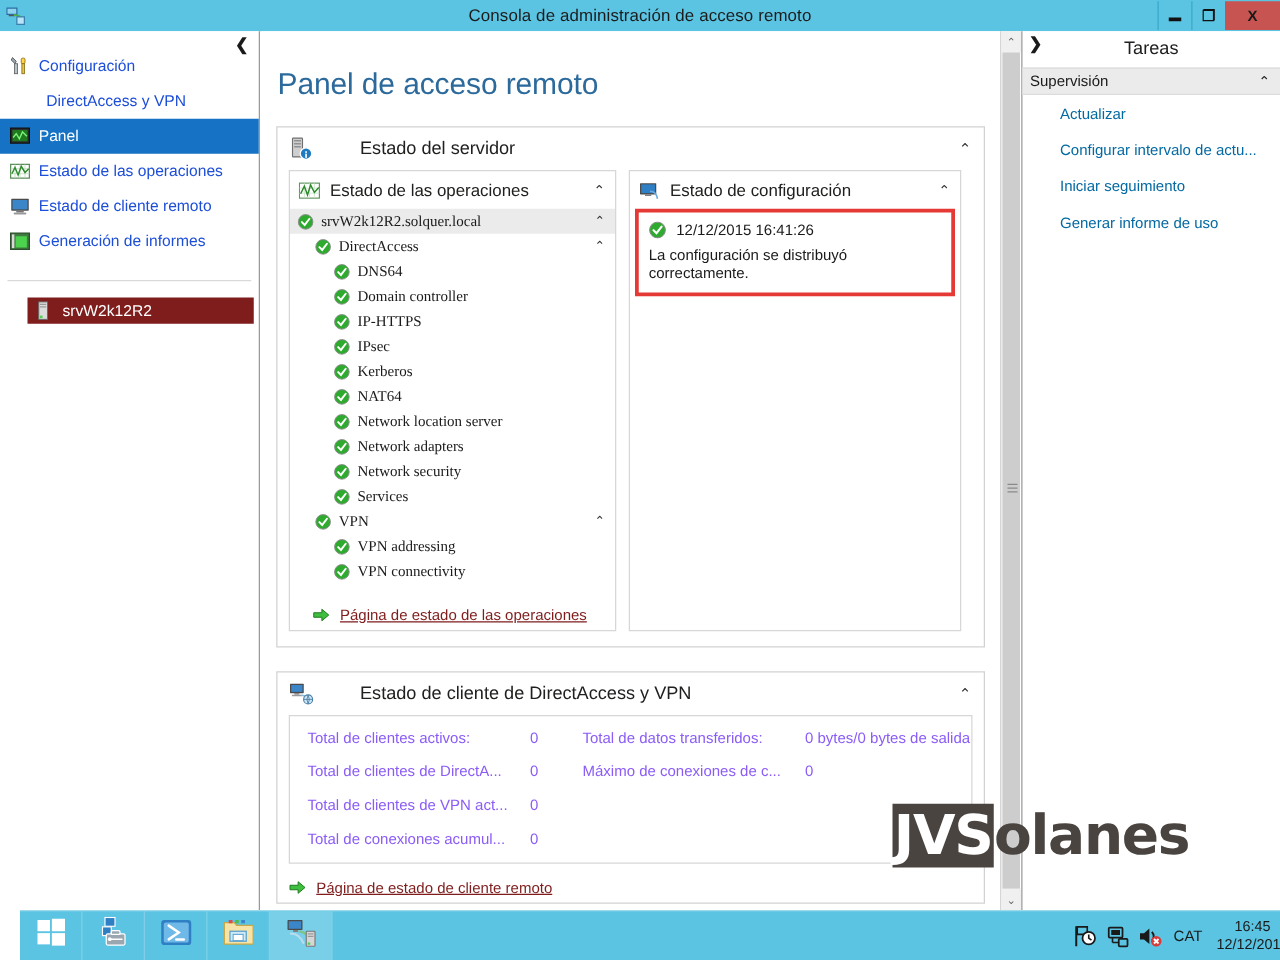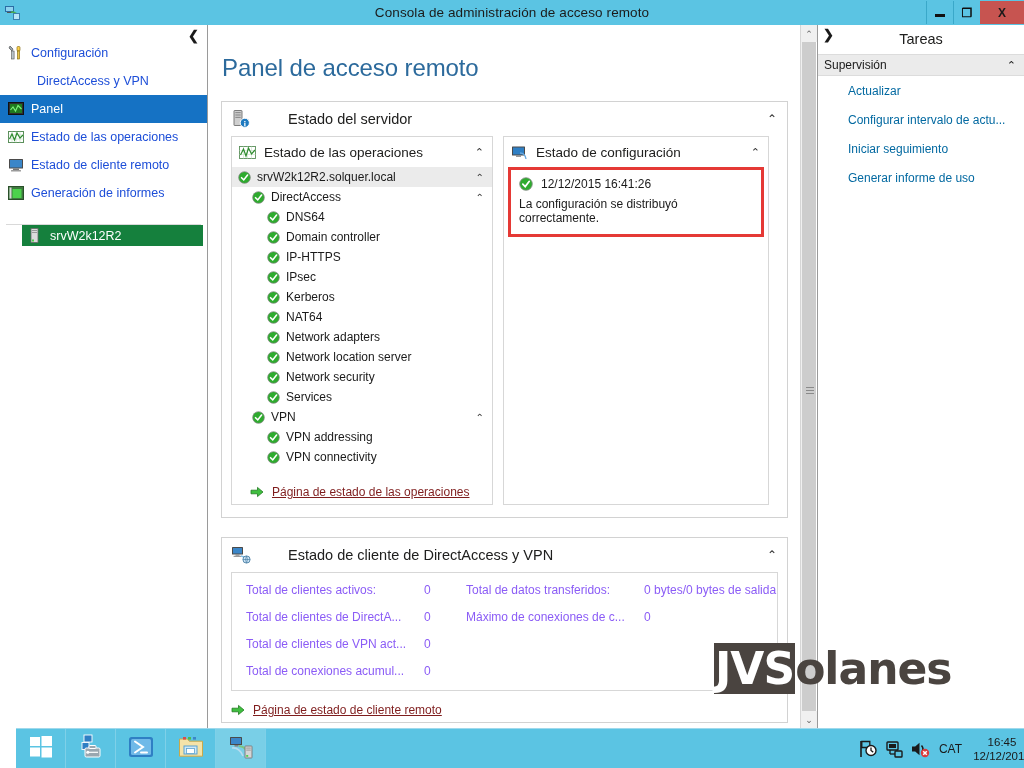--- a/index.html
+++ b/index.html
@@ -50,23 +50,23 @@
   .nav-item {
     height: 28px; display: flex; align-items: center;
     padding-left: 8px; font-size: 12.5px; color: #1d4ed8;
     cursor: default;
   }
   .nav-item.selected { background: #1572c4; color: #ffffff; }
   .nav-item .ico { width: 16px; height: 16px; margin-right: 7px; flex: 0 0 16px; }
   .nav-item.sub { padding-left: 37px; }
   .nav-sep { height: 1px; background: #d9d9d9; margin: 17px 6px 0 6px; }
   .nav-server {
-    margin-left: 22px; margin-right: 4px;
+    margin-top: 13px; margin-left: 22px; margin-right: 4px;
     height: 21px; display: flex; align-items: center;
-    background: #15803d; color: #ffffff; font-size: 12.5px;
+    background: #7f1d1d; color: #ffffff; font-size: 12.5px;
     padding-left: 6px;
   }
   .nav-server .ico { width: 14px; height: 15px; margin-right: 8px; flex: 0 0 14px; }
 
   
   .content {
     position: absolute; left: 209px; top: 25px;
     width: 591px; height: 703px;
     background: #ffffff; overflow: hidden;
   }
@@ -96,21 +96,21 @@
     display: flex; align-items: center; height: 30px; padding: 0 8px 0 7px;
   }
   .sub-head .ico { width: 17px; height: 17px; margin-right: 8px; flex:0 0 17px; }
   .sub-head .ttl { font-size: 13.5px; color: #20201f; }
   .sub-head .chev { margin-left: auto; font-size: 11px; color: #333; }
 
   
   .ops-body { padding: 0 0 6px 0; }
   .tree-row {
     display: flex; align-items: center; height: 20px;
-    font-size: 12px; color: #1a1a1a; padding-right: 8px;
+    font-size: 12px; color: #1a1a1a; padding-right: 8px; font-family: Liberation Serif, serif;
   }
   .tree-row.root { background: #ebebeb; padding-left: 6px; }
   .tree-row.lvl1 { padding-left: 20px; }
   .tree-row.lvl2 { padding-left: 35px; }
   .tree-row .chk { width: 13px; height: 13px; margin-right: 6px; flex:0 0 13px; }
   .tree-row .chev { margin-left: auto; font-size: 10px; color: #333; }
   .link-row {
     display: flex; align-items: center; height: 24px;
     padding-left: 18px; margin-top: 7px; font-size: 12px;
   }
@@ -437,28 +437,28 @@
                     <circle cx="7" cy="7" r="6.3" fill="#2eab2e" stroke="#8a8a8a" stroke-width="0.8"></circle>
                     <path d="M3.8 7.2 L6.2 9.6 L10.3 4.3" stroke="#fff" stroke-width="1.7" fill="none" stroke-linecap="round"></path>
                   </svg></span>
                 <span>NAT64</span>
               </div>
               <div class="tree-row lvl2">
                 <span class="chk"><svg width="13" height="13" viewBox="0 0 14 14">
                     <circle cx="7" cy="7" r="6.3" fill="#2eab2e" stroke="#8a8a8a" stroke-width="0.8"></circle>
                     <path d="M3.8 7.2 L6.2 9.6 L10.3 4.3" stroke="#fff" stroke-width="1.7" fill="none" stroke-linecap="round"></path>
                   </svg></span>
+                <span>Network location server</span>
+              </div>
+              <div class="tree-row lvl2">
+                <span class="chk"><svg width="13" height="13" viewBox="0 0 14 14">
+                    <circle cx="7" cy="7" r="6.3" fill="#2eab2e" stroke="#8a8a8a" stroke-width="0.8"></circle>
+                    <path d="M3.8 7.2 L6.2 9.6 L10.3 4.3" stroke="#fff" stroke-width="1.7" fill="none" stroke-linecap="round"></path>
+                  </svg></span>
                 <span>Network adapters</span>
-              </div>
-              <div class="tree-row lvl2">
-                <span class="chk"><svg width="13" height="13" viewBox="0 0 14 14">
-                    <circle cx="7" cy="7" r="6.3" fill="#2eab2e" stroke="#8a8a8a" stroke-width="0.8"></circle>
-                    <path d="M3.8 7.2 L6.2 9.6 L10.3 4.3" stroke="#fff" stroke-width="1.7" fill="none" stroke-linecap="round"></path>
-                  </svg></span>
-                <span>Network location server</span>
               </div>
               <div class="tree-row lvl2">
                 <span class="chk"><svg width="13" height="13" viewBox="0 0 14 14">
                     <circle cx="7" cy="7" r="6.3" fill="#2eab2e" stroke="#8a8a8a" stroke-width="0.8"></circle>
                     <path d="M3.8 7.2 L6.2 9.6 L10.3 4.3" stroke="#fff" stroke-width="1.7" fill="none" stroke-linecap="round"></path>
                   </svg></span>
                 <span>Network security</span>
               </div>
               <div class="tree-row lvl2">
                 <span class="chk"><svg width="13" height="13" viewBox="0 0 14 14">

